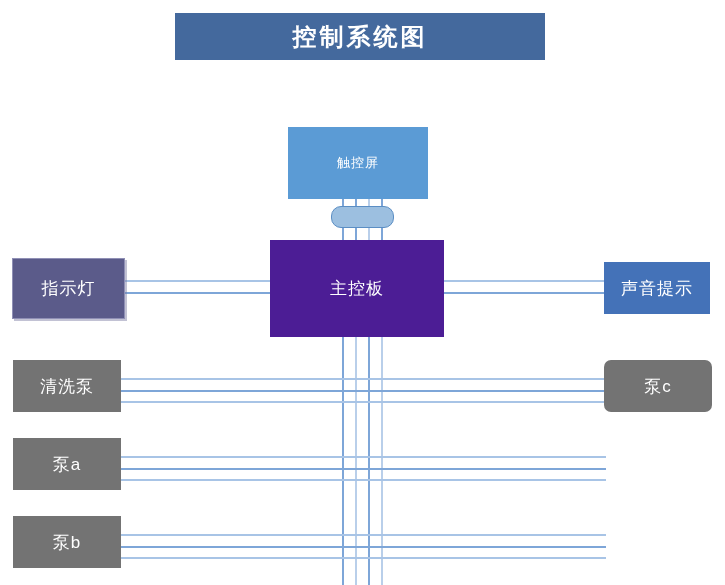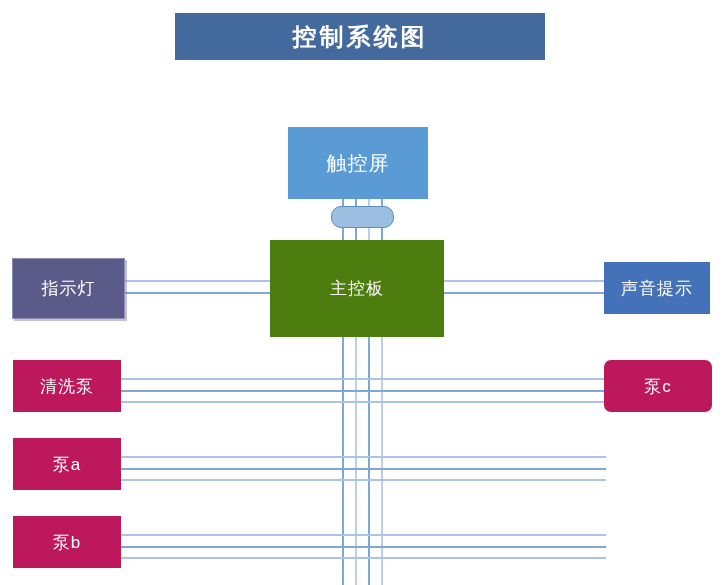--- a/index.html
+++ b/index.html
@@ -46,30 +46,30 @@
     z-index: 6;
   }
 
   
   .touchscreen {
     left: 288px;
     top: 127px;
     width: 140px;
     height: 72px;
     background: #5b9bd5;
-    font-size: 20px;
+    font-size: 13px;
   }
 
   
   .mainboard {
     left: 270px;
     top: 240px;
     width: 174px;
     height: 97px;
-    background: #4d7c0f;
+    background: #4c1d95;
     font-size: 17px;
   }
 
   
   .indicator {
     left: 12px;
     top: 258px;
     width: 113px;
     height: 61px;
     background: #5b5b8a;
@@ -85,21 +85,21 @@
     width: 106px;
     height: 52px;
     background: #4472b8;
     font-size: 17px;
   }
 
   
   .pump {
     width: 108px;
     height: 52px;
-    background: #be185d;
+    background: #737373;
     font-size: 17px;
   }
   .pump-left  { left: 13px; }
   .pump-right { left: 604px; border-radius: 7px; }
 
   .row1 { top: 360px; }
   .row2 { top: 438px; }
   .row3 { top: 516px; }
 
   

